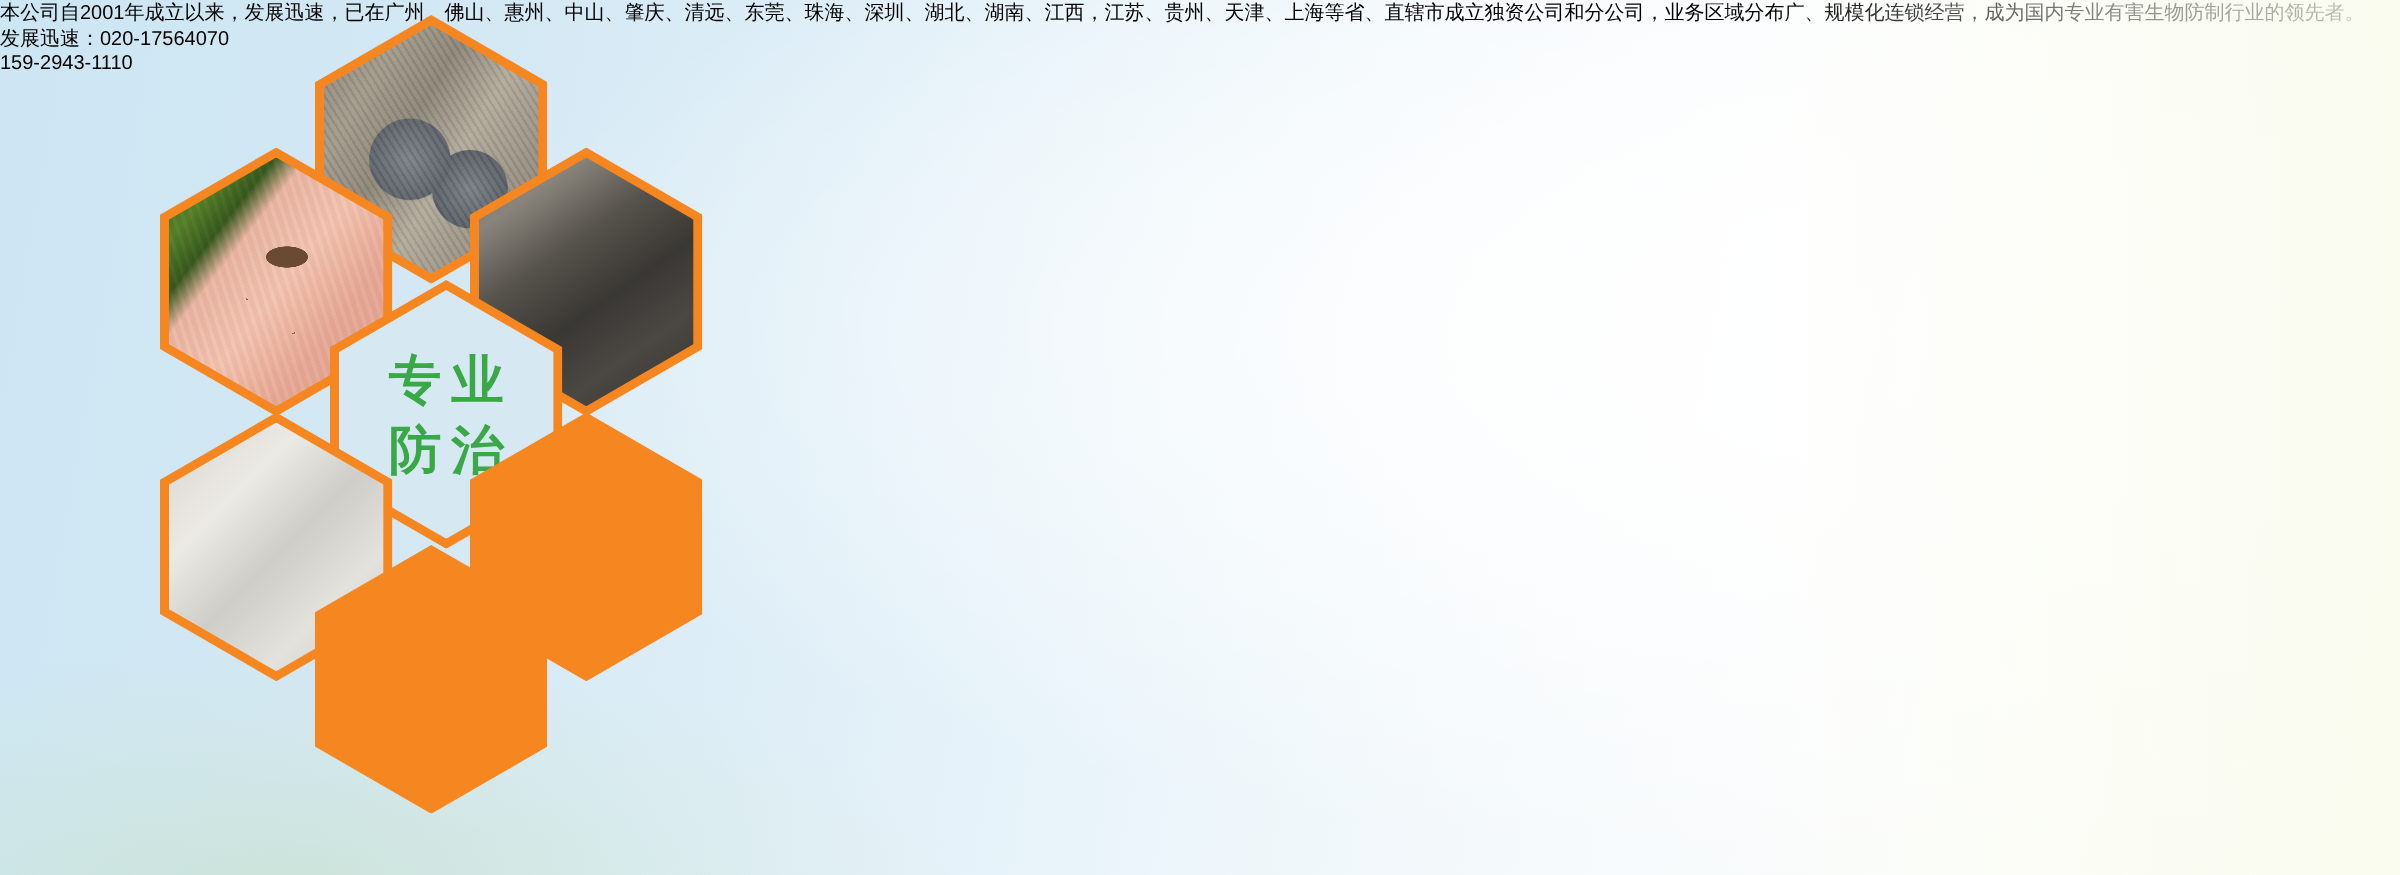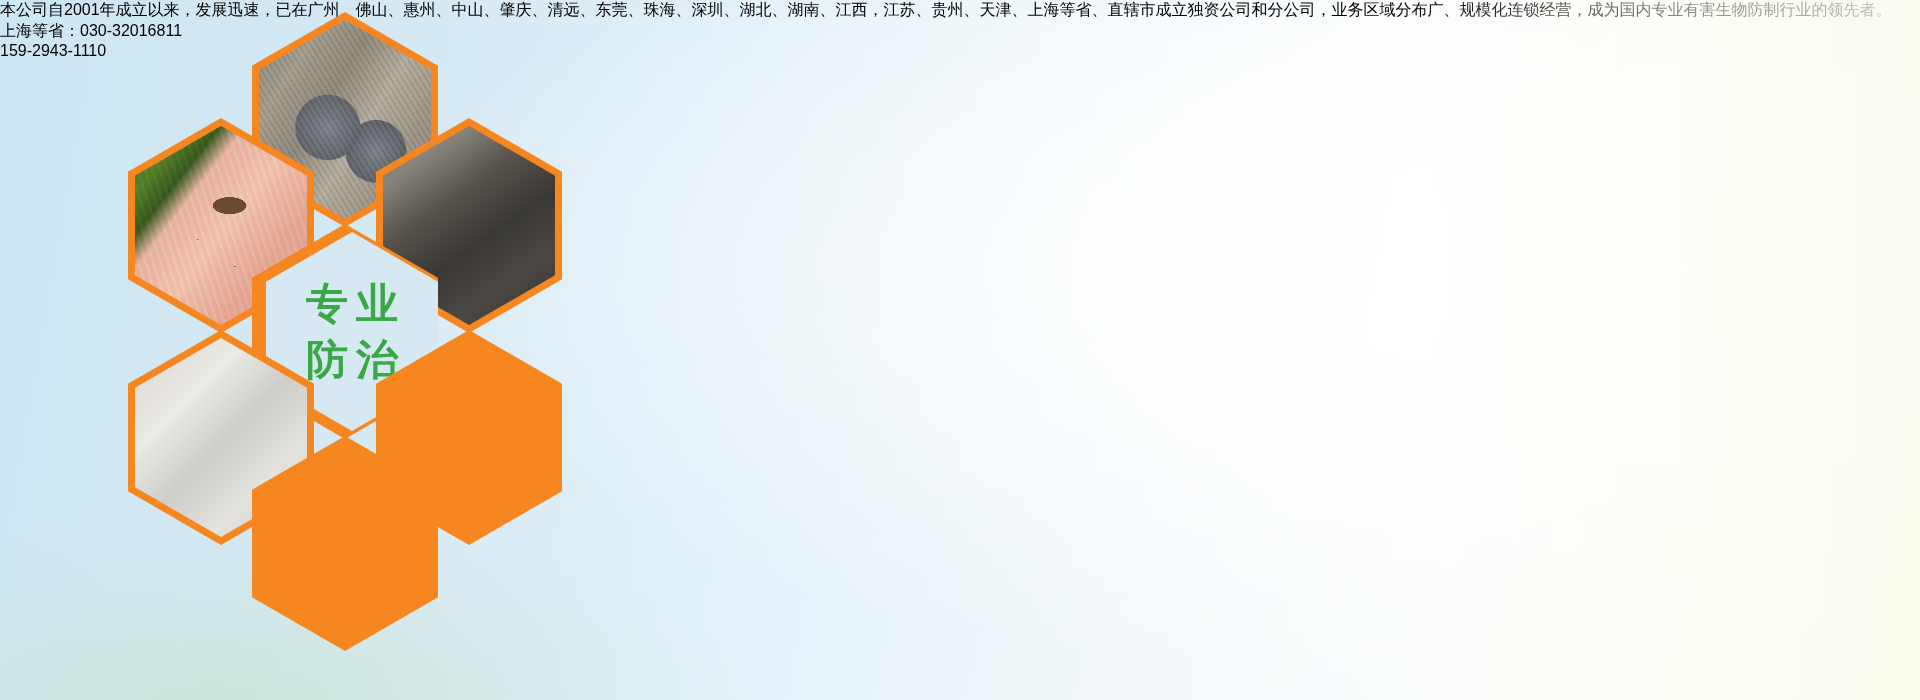--- a/index.html
+++ b/index.html
@@ -45,21 +45,21 @@
     width:calc(100% - 14px); height:calc(100% - 16px);
     clip-path:polygon(50% 0%,100% 25%,100% 75%,50% 100%,0% 75%,0% 25%);
     overflow:hidden; position:relative;
   }
   .hex-art{ position:absolute; inset:0; }
 
   
   #hex-rat      { left:166px; top:4px;   }
   #hex-mosquito { left:42px;  top:110px; }
   #hex-roach    { left:290px; top:110px; }
-  #hex-center   { left:166px; top:216px;justify-content:flex-end; }
+  #hex-center   { left:178px; top:216px; }
   #hex-fly      { left:42px;  top:322px; }
   #hex-bug      { left:290px; top:322px; }
   #hex-ant      { left:166px; top:428px; }
 
   
   #hex-center .hex-inner{
     background:#d6e9f2;
     display:flex; flex-direction:column;
     align-items:center; justify-content:center; gap:14px;
   }
@@ -206,21 +206,21 @@
     </div>
 
   </div>
 
   <div id="content">
 
     <p id="intro">本公司自2001年成立以来，发展迅速，已在广州、佛山、惠州、中山、肇庆、清远、东莞、珠海、深圳、湖北、湖南、江西，江苏、贵州、天津、上海等省、直辖市成立独资公司和分公司，业务区域分布广、规模化连锁经营，成为国内专业有害生物防制行业的领先者。</p>
 
     <div id="contact">
       <div class="contact-row" id="contact-row-1">
-        <span class="contact-label">上海等省：</span><span>030-32016811</span>
+        <span class="contact-label">发展迅速：</span><span>020-17564070</span>
       </div>
       <div class="contact-row" id="contact-row-2">
         <span>159-2943-1110</span>
       </div>
     </div>
 
   </div>
 </div>
 
 </body></html>

